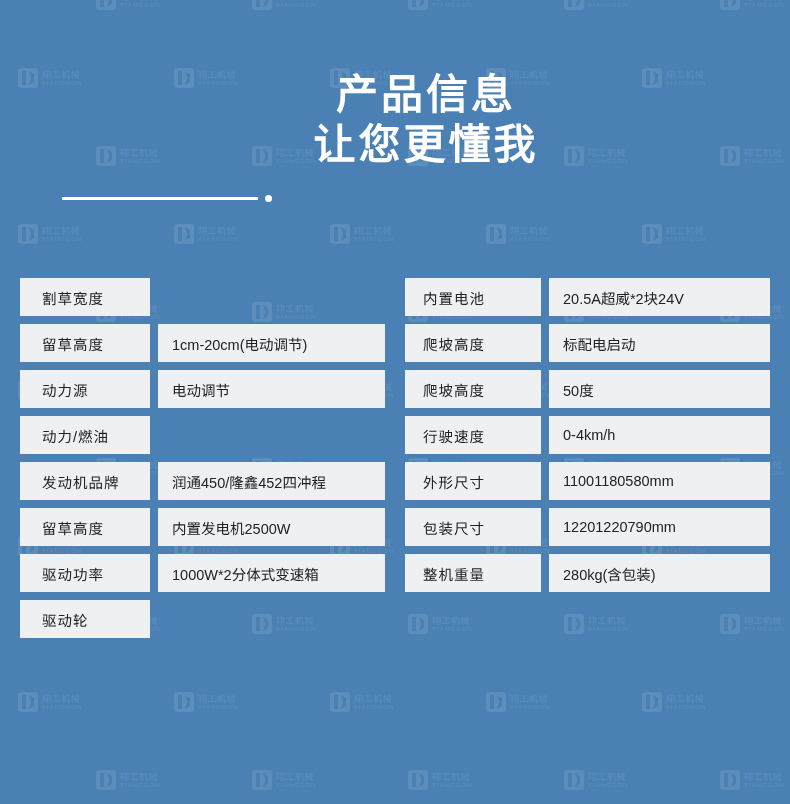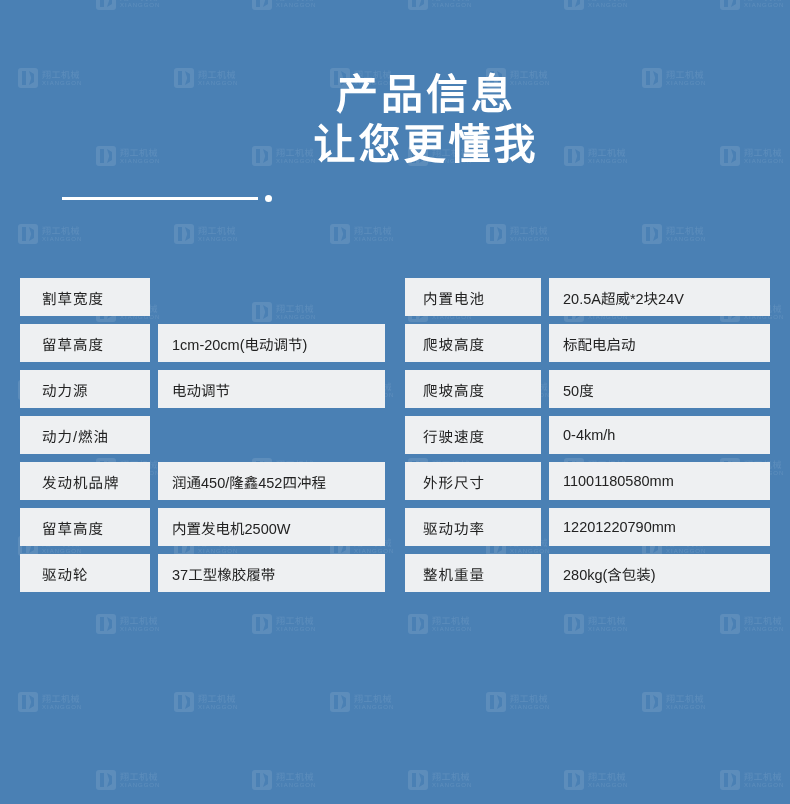--- a/index.html
+++ b/index.html
@@ -598,22 +598,25 @@
       </div>
       <div class="spec-row">
         <div class="spec-label">发动机品牌</div>
         <div class="spec-value">润通450/隆鑫452四冲程</div>
       </div>
       <div class="spec-row">
         <div class="spec-label">留草高度</div>
         <div class="spec-value">内置发电机2500W</div>
       </div>
       <div class="spec-row">
+        <div class="spec-label">驱动功率</div>
+        <div class="spec-value">1000W*2分体式变速箱</div>
+      </div>
+      <div class="spec-row">
         <div class="spec-label">驱动轮</div>
-        <div class="spec-value">37工型橡胶履带</div>
       </div>
     </div>
   <div class="spec-table right-table" id="right-table">
       <div class="spec-row">
         <div class="spec-label">内置电池</div>
         <div class="spec-value">20.5A超威*2块24V</div>
       </div>
       <div class="spec-row">
         <div class="spec-label">爬坡高度</div>
         <div class="spec-value">标配电启动</div>
@@ -624,21 +627,21 @@
       </div>
       <div class="spec-row">
         <div class="spec-label">行驶速度</div>
         <div class="spec-value">0-4km/h</div>
       </div>
       <div class="spec-row">
         <div class="spec-label">外形尺寸</div>
         <div class="spec-value">11001180580mm</div>
       </div>
       <div class="spec-row">
-        <div class="spec-label">驱动功率</div>
+        <div class="spec-label">包装尺寸</div>
         <div class="spec-value">12201220790mm</div>
       </div>
       <div class="spec-row">
         <div class="spec-label">整机重量</div>
         <div class="spec-value">280kg(含包装)</div>
       </div>
     </div>
 </div>
 
 </body></html>

